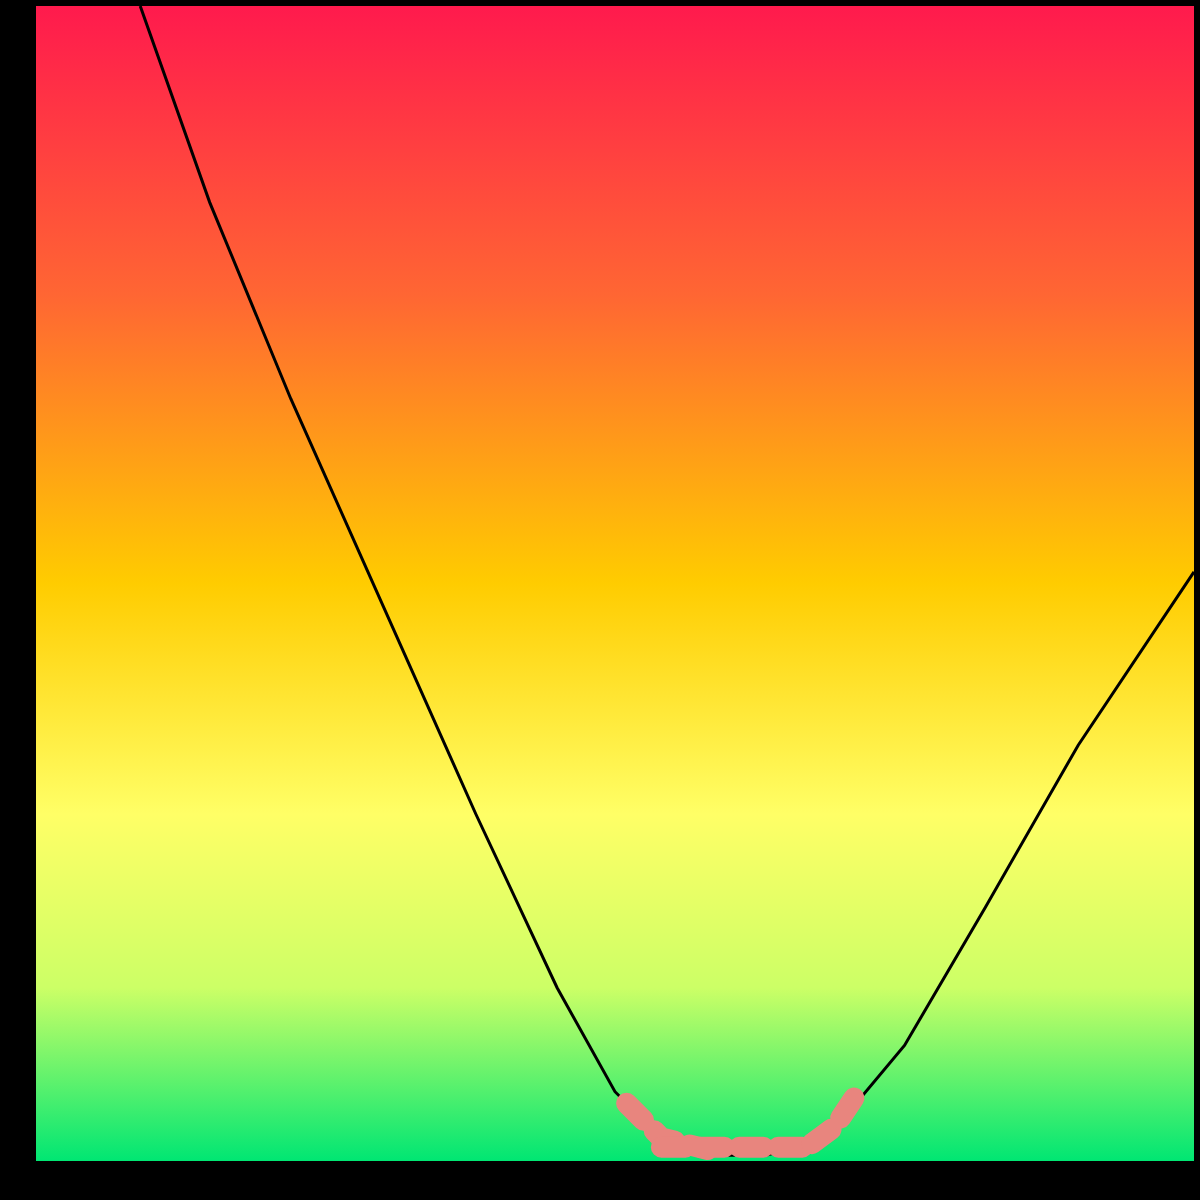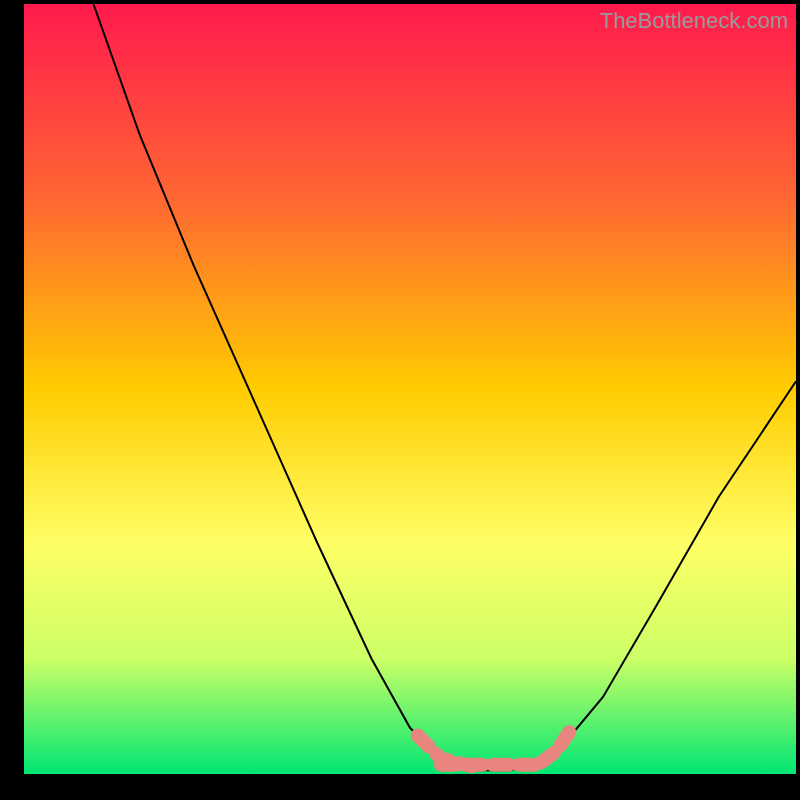--- a/index.html
+++ b/index.html
@@ -4,21 +4,20 @@
 <style>
 body { margin: 0; padding: 0; background: #000; }
 .container { width: 800px; height: 800px; position: relative; background: #000; }
 .watermark { position: absolute; top: 8px; right: 12px; color: #9a9a9a; font-family: Arial, sans-serif; font-size: 22px; font-weight: 500; z-index: 10; }
 svg { display: block; }
 </style>
 </head>
 <body>
 
 <div class="container">
-  <div class="watermark">TheBottleneck.com</div>
   <svg id="chart-svg" width="800" height="800">
     <defs>
       <linearGradient id="bg-grad" x1="0" y1="0" x2="0" y2="1">
           <stop offset="0%" stop-color="#ff1a4d"></stop>
           <stop offset="25%" stop-color="#ff6633"></stop>
           <stop offset="50%" stop-color="#ffcc00"></stop>
           <stop offset="70%" stop-color="#ffff66"></stop>
           <stop offset="85%" stop-color="#ccff66"></stop>
           <stop offset="100%" stop-color="#00e673"></stop>
         </linearGradient>

